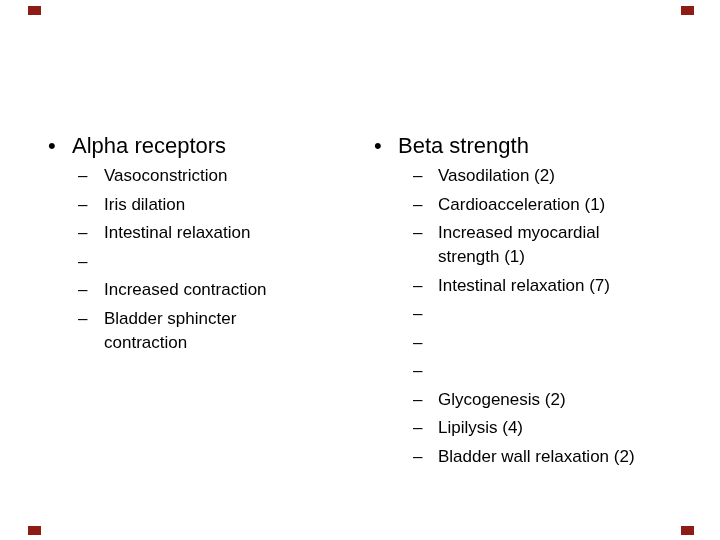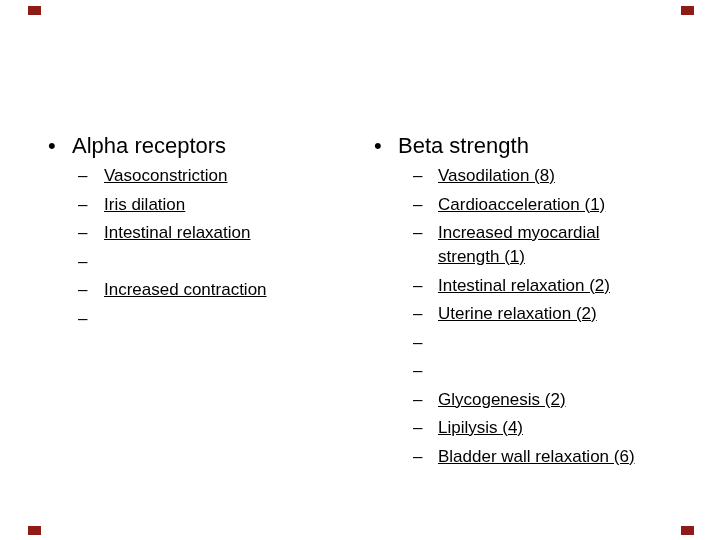--- a/index.html
+++ b/index.html
@@ -48,21 +48,21 @@
   .item {
     display: flex;
     align-items: flex-start;
     font-size: 17px;
     line-height: 24px;
     margin-bottom: 4.5px;
   }
   .dash { flex: none; }
   .col-left  .dash { width: 26px; }
   .col-right .dash { width: 25px; }
-  .item-text { white-space: pre; text-decoration: underline; }
+  .item-text { white-space: pre; }
 </style>
 </head>
 <body>
 
 <div class="canvas">
 
   <div class="corner-mark tl"></div>
   <div class="corner-mark tr"></div>
   <div class="corner-mark bl"></div>
   <div class="corner-mark br"></div>
@@ -87,65 +87,66 @@
       </div>
       <div class="item">
         <span class="dash">–</span>
       </div>
       <div class="item">
         <span class="dash">–</span>
         <div class="item-text">Increased contraction</div>
       </div>
       <div class="item">
         <span class="dash">–</span>
+        <div class="item-text">Bladder sphincter
+contraction</div>
       </div>
     </div>
   </div>
 
   <div class="column col-right">
     <div class="section-header">
       <span class="bullet">•</span>
       <span class="title">Beta strength</span>
     </div>
     <div class="sub-list">
       <div class="item">
         <span class="dash">–</span>
-        <div class="item-text">Vasodilation (8)</div>
+        <div class="item-text">Vasodilation (2)</div>
       </div>
       <div class="item">
         <span class="dash">–</span>
         <div class="item-text">Cardioacceleration (1)</div>
       </div>
       <div class="item">
         <span class="dash">–</span>
         <div class="item-text">Increased myocardial
 strength (1)</div>
       </div>
       <div class="item">
         <span class="dash">–</span>
-        <div class="item-text">Intestinal relaxation (2)</div>
+        <div class="item-text">Intestinal relaxation (7)</div>
       </div>
       <div class="item">
         <span class="dash">–</span>
-        <div class="item-text">Uterine relaxation (2)</div>
       </div>
       <div class="item">
         <span class="dash">–</span>
       </div>
       <div class="item">
         <span class="dash">–</span>
       </div>
       <div class="item">
         <span class="dash">–</span>
         <div class="item-text">Glycogenesis (2)</div>
       </div>
       <div class="item">
         <span class="dash">–</span>
         <div class="item-text">Lipilysis (4)</div>
       </div>
       <div class="item">
         <span class="dash">–</span>
-        <div class="item-text">Bladder wall relaxation (6)</div>
+        <div class="item-text">Bladder wall relaxation (2)</div>
       </div>
     </div>
   </div>
 
 </div>
 
 </body></html>

